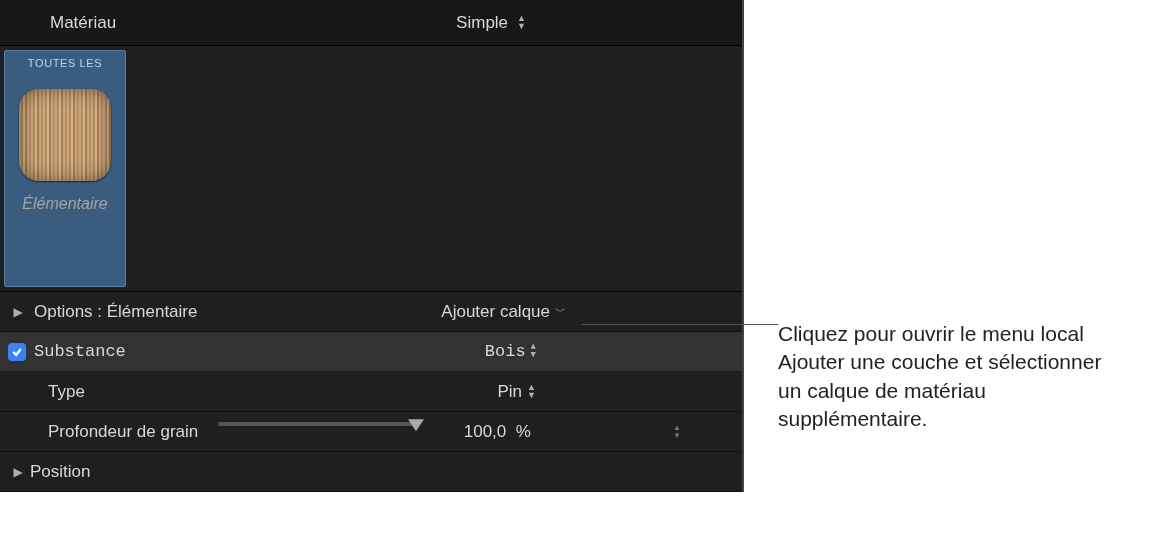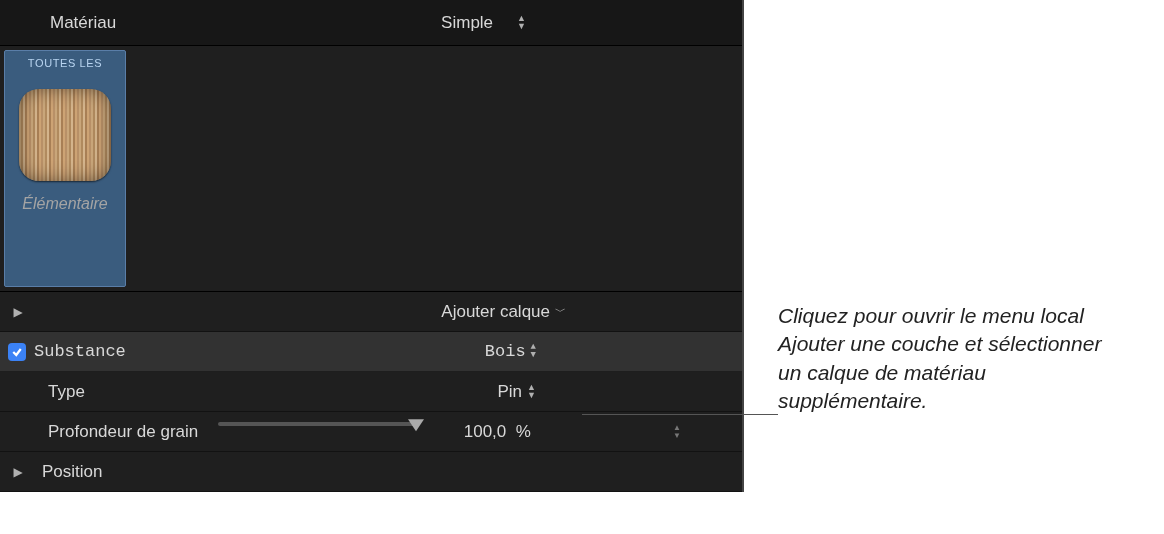--- a/index.html
+++ b/index.html
@@ -41,21 +41,21 @@
   .header-row {
     display: flex;
     align-items: center;
     height: 46px;
     padding: 0 16px 0 50px;
     background: var(--bg-darker);
     border-bottom: 1px solid #000;
   }
   .header-title { flex: 0 0 auto; margin-right: auto; color: var(--text-light); }
   .header-dropdown {
-    display: flex; align-items: center; gap: 24px;
+    display: flex; align-items: center; gap: 9px;
     cursor: default;
     margin-right: 200px;
   }
 
   
   .well {
     display: flex;
     background: var(--bg-dark);
     height: 246px;
     border-bottom: 1px solid #000;
@@ -176,24 +176,23 @@
     font-size: 9px; line-height: 0.8; color: var(--text-dim);
   }
   .chevdown {
     display:inline-block; font-size: 11px; color: var(--text-dim);
   }
 
   
   .callout {
     position: absolute;
     left: 582px;
-    top: 302px;
+    top: 320px;
     display:flex;
-    align-items:flex-end;
-    font-style:italic;
+    align-items:flex-start;
   }
   .callout-line {
     width: 196px;
     height: 1px;
     background: #555;
     margin-top: 4px;
   }
   .callout-text {
     width: 340px;
     font-size: 21px;
@@ -222,20 +221,21 @@
     <div class="well">
       <div class="thumb-card">
         <div class="all">TOUTES LES</div>
         <div class="swatch"></div>
         <div class="thumb-label">Élémentaire</div>
       </div>
     </div>
 
     <div class="row options-row">
       <span class="disclosure">▶</span>
+      <span class="row-label" style="margin-left:6px;">Options : Élémentaire</span>
       <span class="row-spacer"></span>
       <div class="row-value">
         <span>Ajouter calque</span>
         <span class="chevdown">﹀</span>
       </div>
     </div>
 
     <div class="row row-alt">
       <div class="checkbox-wrap">
         <div class="checkbox">
@@ -279,21 +279,21 @@
         </div>
       </div>
       <div class="stepper">
         <span>▲</span>
         <span>▼</span>
       </div>
     </div>
 
     <div class="row">
       <span class="disclosure">▶</span>
-      <span class="row-label" style="margin-left:14px;">Position</span>
+      <span class="row-label" style="margin-left:2px;">Position</span>
       <span class="row-spacer"></span>
     </div>
 
   </div>
 
   <div class="callout">
     <div class="callout-line"></div>
     <div class="callout-text">Cliquez pour ouvrir le menu local Ajouter une couche et sélectionner un calque de matériau supplémentaire.</div>
   </div>
 </div>

